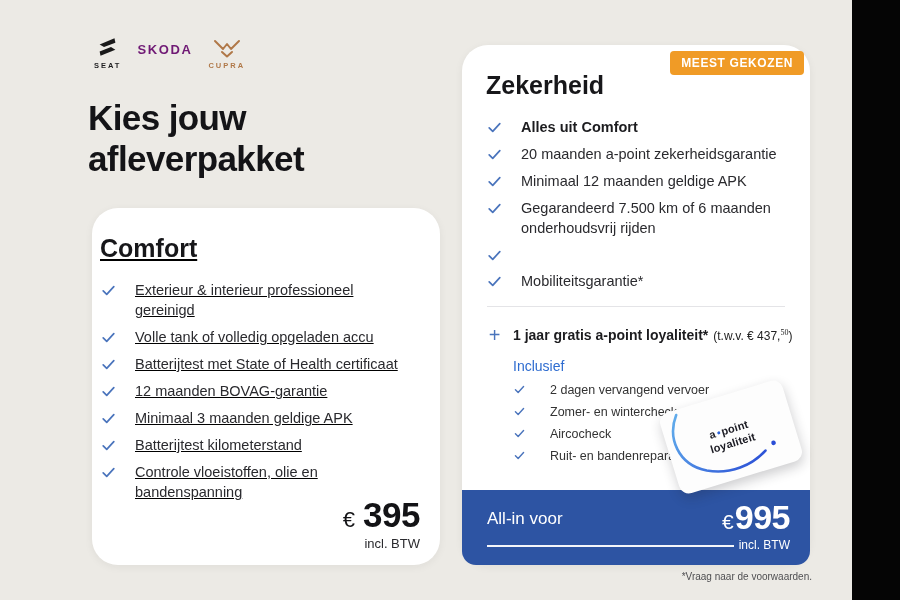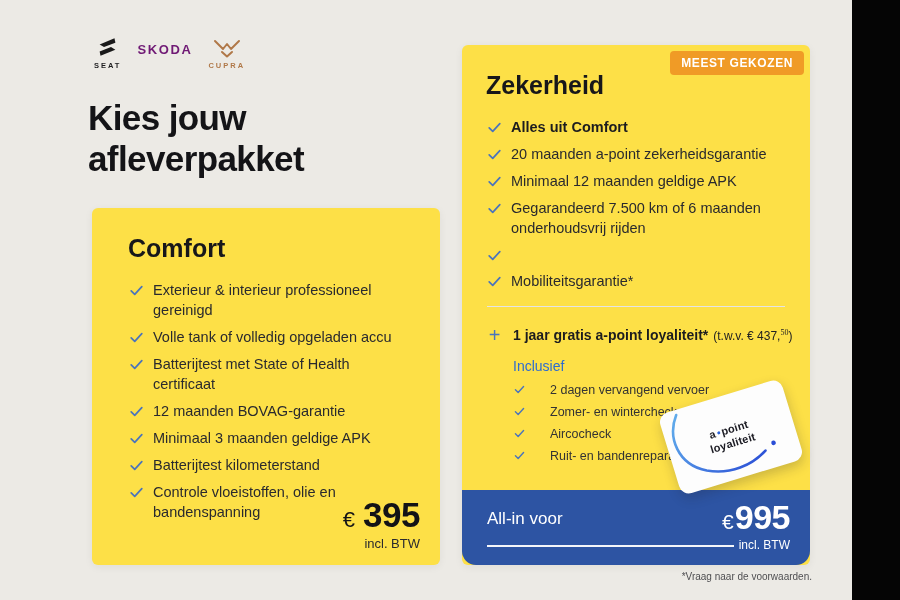--- a/index.html
+++ b/index.html
@@ -12,26 +12,26 @@
   .brands{position:absolute;left:94px;top:36px;display:flex;align-items:flex-end;gap:16px;}
   .brand{display:flex;flex-direction:column;align-items:center;gap:3px;}
   .brand-label{font-size:7.5px;font-weight:700;letter-spacing:2px;color:#1d1d1f;}
   .brand-label.cupra{color:#B07848;}
   .skoda-word{font-size:13px;font-weight:800;letter-spacing:1.6px;color:#701a75;padding-bottom:13px;}
 
   
   .heading{position:absolute;left:88px;top:98px;width:280px;font-size:35px;line-height:1.17;font-weight:600;letter-spacing:-0.6px;color:#141417;}
 
   
-  .card{position:absolute;background:#fde047;border-radius:6px;box-shadow:0 2px 8px rgba(40,40,40,0.06);box-sizing:border-box;}
-  .card-comfort{left:92px;top:208px;width:348px;height:357px;padding:26px 36px;}
+  .card{position:absolute;background:#ffffff;border-radius:26px;box-shadow:0 2px 8px rgba(40,40,40,0.06);box-sizing:border-box;}
+  .card-comfort{left:92px;top:208px;width:348px;height:357px;padding:26px 8px;text-decoration:underline;}
   .card-zeker{left:462px;top:45px;width:348px;height:520px;padding:26px 24px;}
   .card-title{font-size:25px;font-weight:700;color:#17171a;margin:0 0 17px 0;}
 
-  .item{display:flex;gap:8px;margin-bottom:7px;font-size:14.5px;line-height:1.38;color:#2a2a2e;}
+  .item{display:flex;gap:18px;margin-bottom:7px;font-size:14.5px;line-height:1.38;color:#2a2a2e;}
   .item .txt{max-width:276px;}
   .item.bold .txt{font-weight:700;color:#1c1c1f;}
   .chk{width:17px;height:17px;flex:0 0 17px;margin-top:2px;}
   .chk-sm{width:13px;height:13px;flex:0 0 13px;margin-top:1px;}
 
   .price-block{position:absolute;right:20px;bottom:14px;text-align:right;}
   .price-line{white-space:nowrap;color:#131316;}
   .price-cur{font-size:22px;font-weight:500;margin-right:2px;}
   .price-amt{font-size:35px;font-weight:700;letter-spacing:-0.5px;margin-left:6px;}
   .price-note{font-size:13px;color:#2a2a2e;margin-top:1px;}

